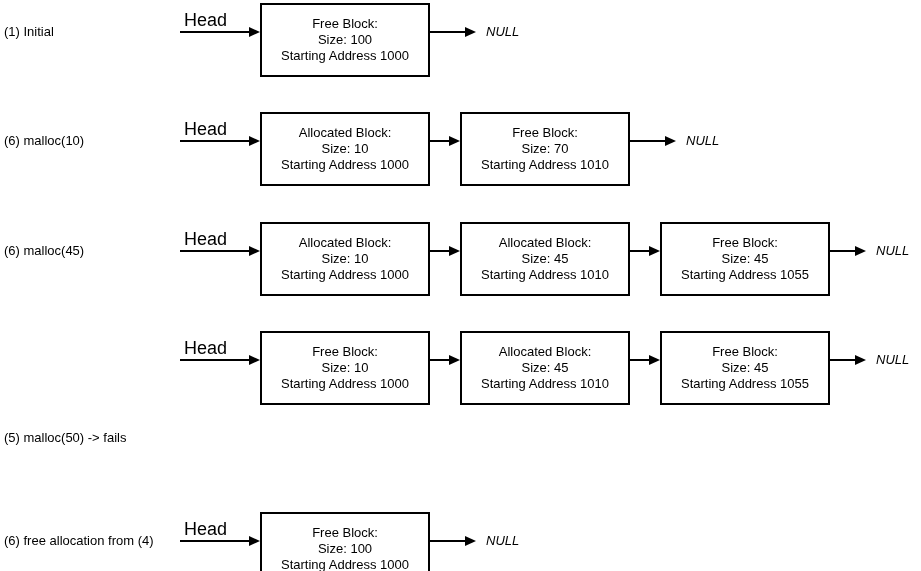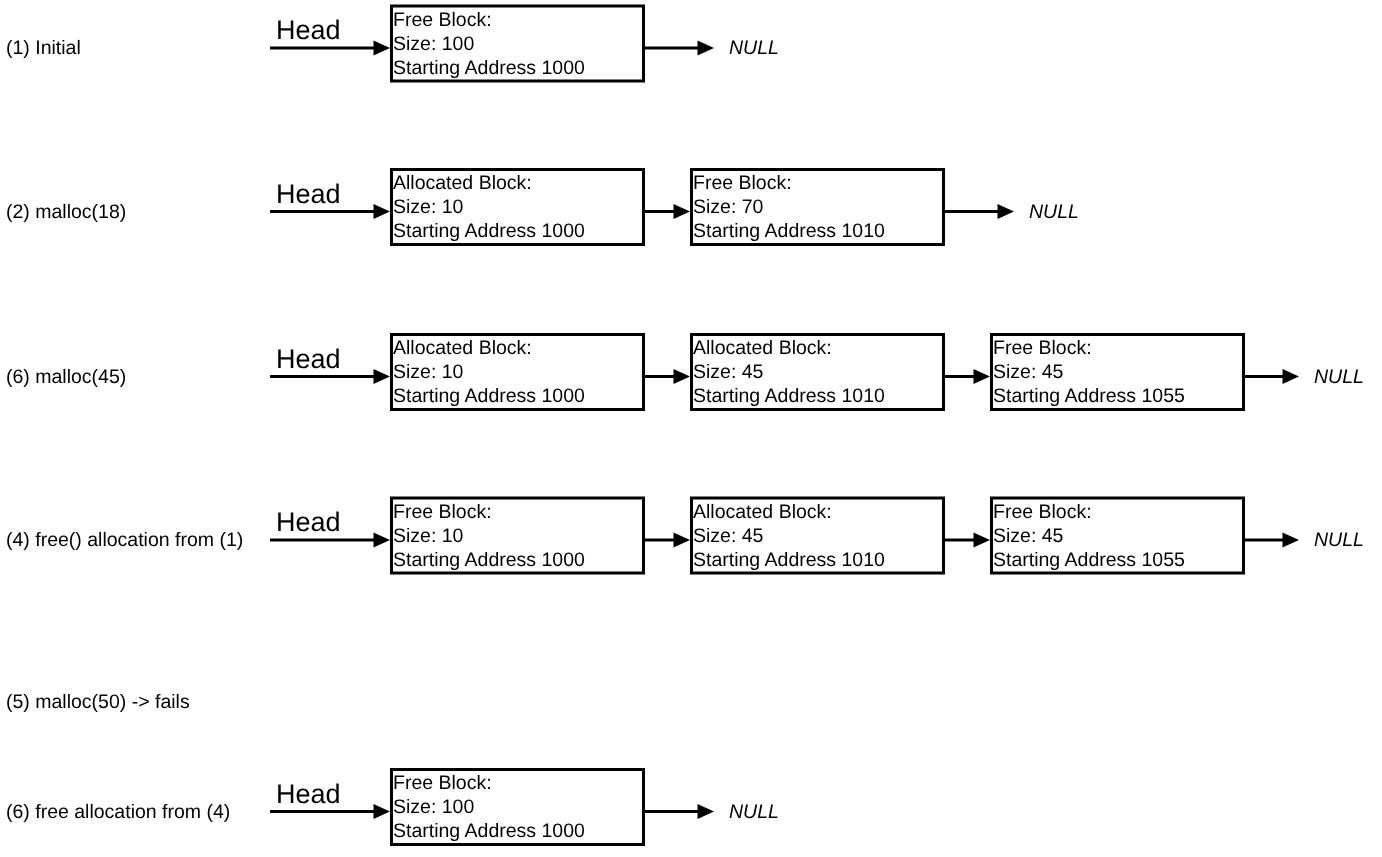--- a/index.html
+++ b/index.html
@@ -21,27 +21,27 @@
   }
   .head {
     position: absolute;
     font-size: 18px;
     line-height: 15px;
     white-space: nowrap;
   }
   .box {
     position: absolute;
     width: 170px;
-    height: 52px;
+    height: 74px;
     background: #ffffff;
     border: 2px solid #000000;
     box-sizing: border-box;
     display: flex;
     flex-direction: column;
-    align-items: flex-start;
+    align-items: center;
     justify-content: center;
     text-align: center;
     font-size: 13px;
     line-height: 16px;
     white-space: nowrap;
   }
   .shaft {
     position: absolute;
     height: 2px;
     background: #000000;
@@ -73,21 +73,21 @@
   <div class="ah" style="left:249px;top:27px"></div>
   <div class="box" style="left:260px;top:3px">
     <div>Free Block:</div>
     <div>Size: 100</div>
     <div>Starting Address 1000</div>
   </div>
   <div class="shaft" style="left:430px;top:31px;width:36px"></div>
   <div class="ah" style="left:465px;top:27px"></div>
   <div class="nul" style="left:486px;top:24px">NULL</div>
 
-  <div class="lbl" style="top:133px">(2) malloc(18)</div>
+  <div class="lbl" style="top:133px">(6) malloc(10)</div>
   <div class="head" style="left:184px;top:122px">Head</div>
   <div class="shaft" style="left:180px;top:140px;width:70px"></div>
   <div class="ah" style="left:249px;top:136px"></div>
   <div class="box" style="left:260px;top:112px">
     <div>Allocated Block:</div>
     <div>Size: 10</div>
     <div>Starting Address 1000</div>
   </div>
   <div class="shaft" style="left:430px;top:140px;width:20px"></div>
   <div class="ah" style="left:449px;top:136px"></div>
@@ -120,21 +120,20 @@
   <div class="ah" style="left:649px;top:246px"></div>
   <div class="box" style="left:660px;top:222px">
     <div>Free Block:</div>
     <div>Size: 45</div>
     <div>Starting Address 1055</div>
   </div>
   <div class="shaft" style="left:830px;top:250px;width:26px"></div>
   <div class="ah" style="left:855px;top:246px"></div>
   <div class="nul" style="left:876px;top:243px">NULL</div>
 
-  <div class="lbl" style="top:352px">(4) free() allocation from (1)</div>
   <div class="head" style="left:184px;top:341px">Head</div>
   <div class="shaft" style="left:180px;top:359px;width:70px"></div>
   <div class="ah" style="left:249px;top:355px"></div>
   <div class="box" style="left:260px;top:331px">
     <div>Free Block:</div>
     <div>Size: 10</div>
     <div>Starting Address 1000</div>
   </div>
   <div class="shaft" style="left:430px;top:359px;width:20px"></div>
   <div class="ah" style="left:449px;top:355px"></div>
@@ -147,21 +146,21 @@
   <div class="ah" style="left:649px;top:355px"></div>
   <div class="box" style="left:660px;top:331px">
     <div>Free Block:</div>
     <div>Size: 45</div>
     <div>Starting Address 1055</div>
   </div>
   <div class="shaft" style="left:830px;top:359px;width:26px"></div>
   <div class="ah" style="left:855px;top:355px"></div>
   <div class="nul" style="left:876px;top:352px">NULL</div>
 
-  <div class="lbl" style="top:460px">(5) malloc(50) -&gt; fails</div>
+  <div class="lbl" style="top:430px">(5) malloc(50) -&gt; fails</div>
 
   <div class="lbl" style="top:533px">(6) free allocation from (4)</div>
   <div class="head" style="left:184px;top:522px">Head</div>
   <div class="shaft" style="left:180px;top:540px;width:70px"></div>
   <div class="ah" style="left:249px;top:536px"></div>
   <div class="box" style="left:260px;top:512px">
     <div>Free Block:</div>
     <div>Size: 100</div>
     <div>Starting Address 1000</div>
   </div>

